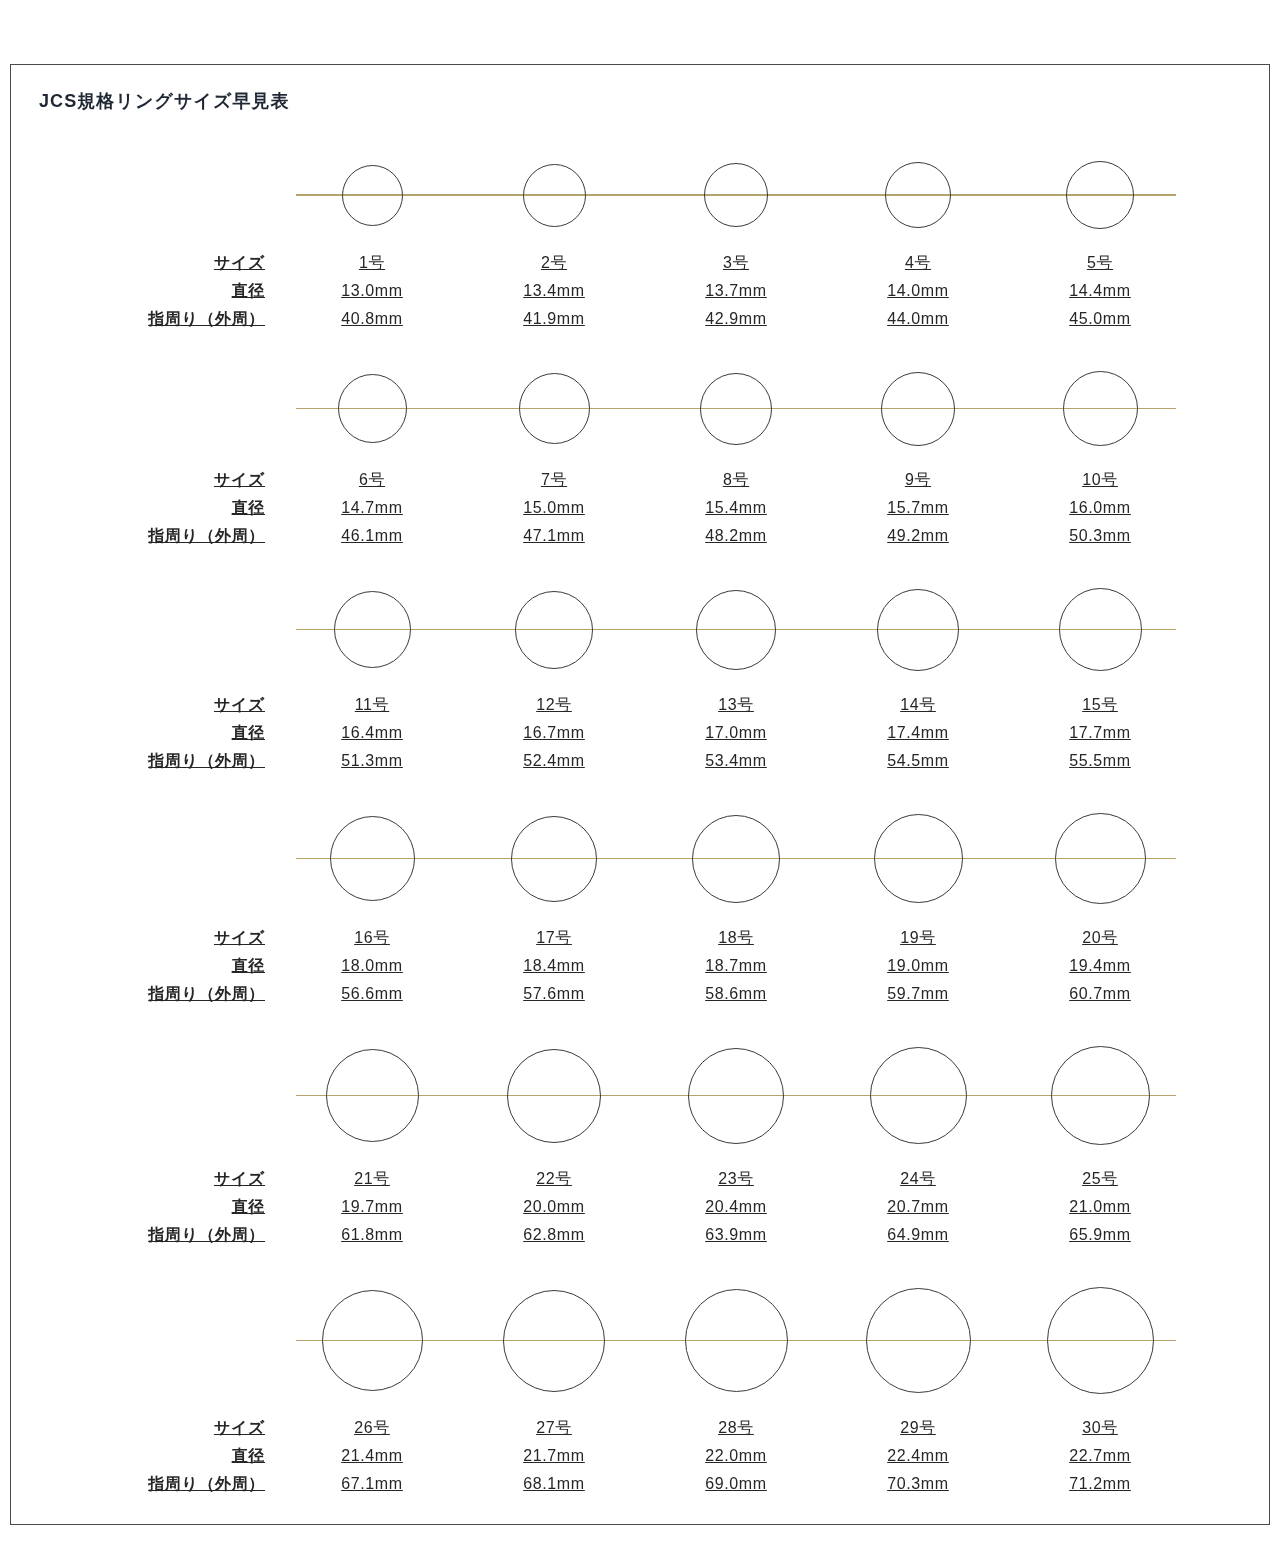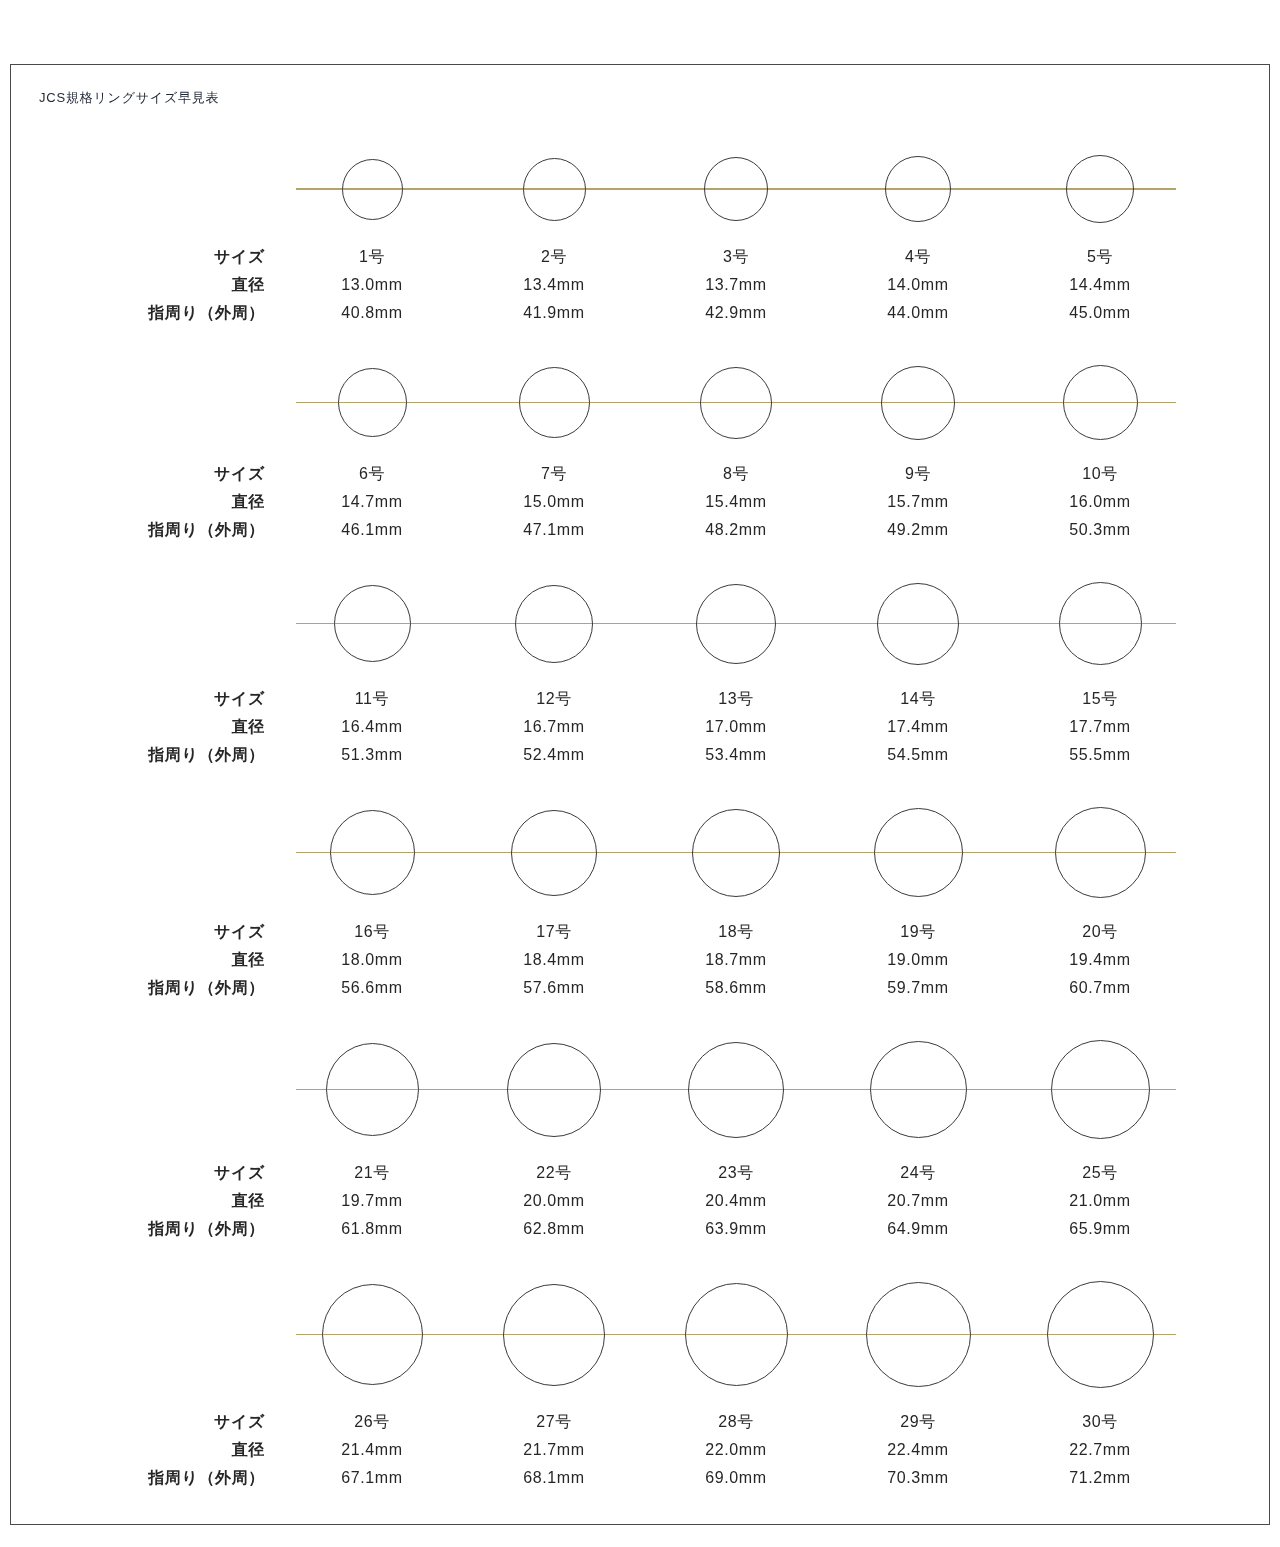--- a/index.html
+++ b/index.html
@@ -19,26 +19,26 @@
     position:absolute;
     left:10px; right:10px;
     top:64px; bottom:22px;
     border:1px solid #4a4a4a;
     background:#ffffff;
     padding-top:20px;
     overflow:hidden;
   }
   .title {
     margin:4px 0 28px 28px;
-    font-size:13px;
-    font-weight:normal;
+    font-size:18px;
+    font-weight:bold;
     letter-spacing:0.06em;
     color:#1e2733;
   }
-  .group { margin-bottom:18px; }
+  .group { margin-bottom:18px;text-decoration:underline; }
   .circles-row, .text-row {
     display:grid;
     grid-template-columns:270px repeat(5, 182px);
   }
   .circles-row { position:relative; }
   .measure-line {
     position:absolute;
     left:285px;
     width:880px;
     top:50%;

